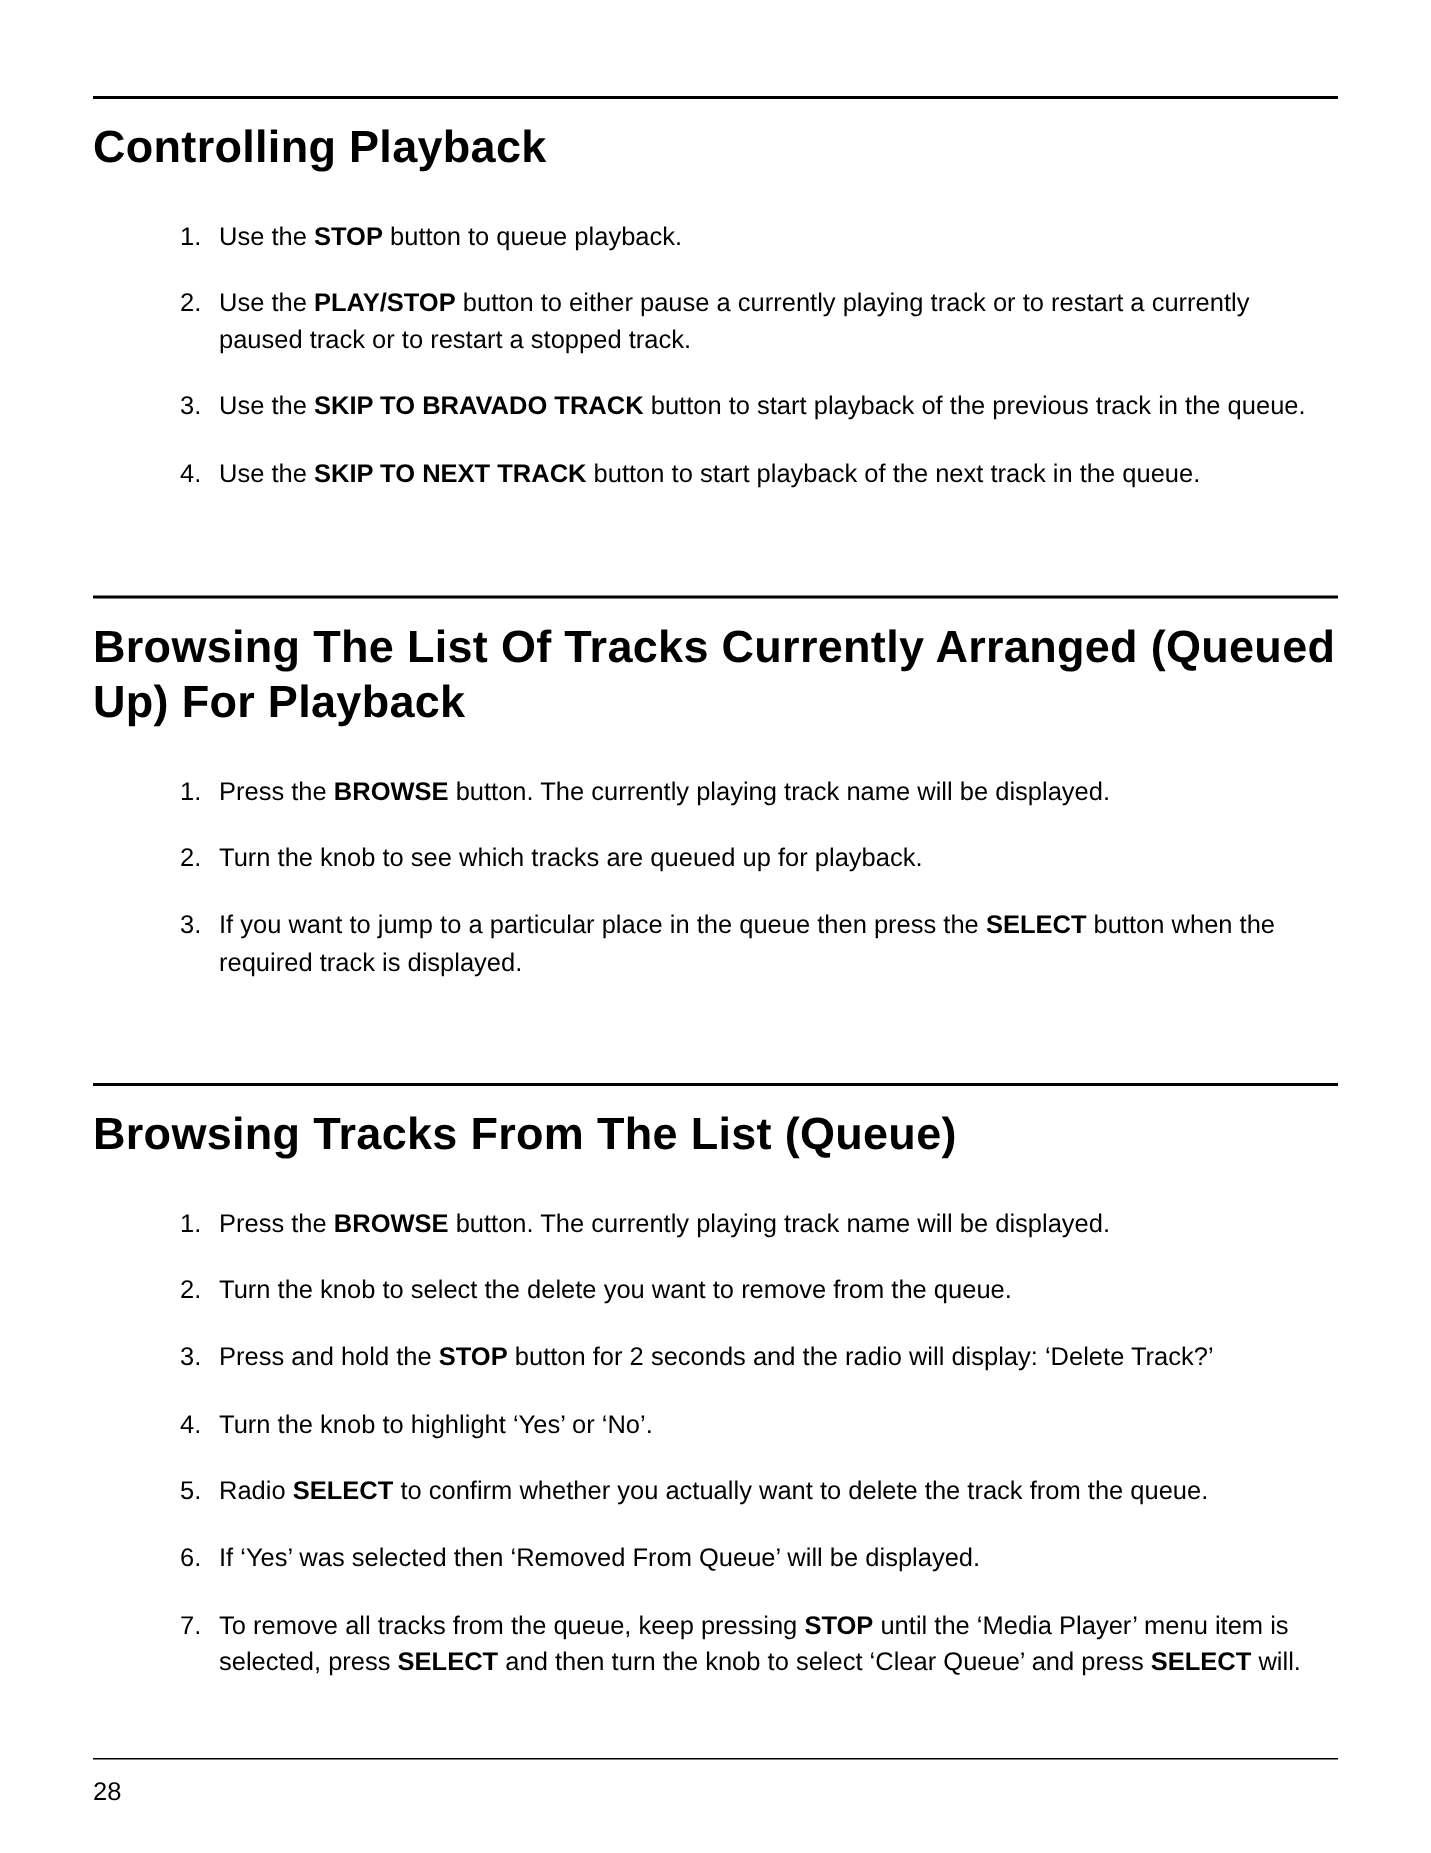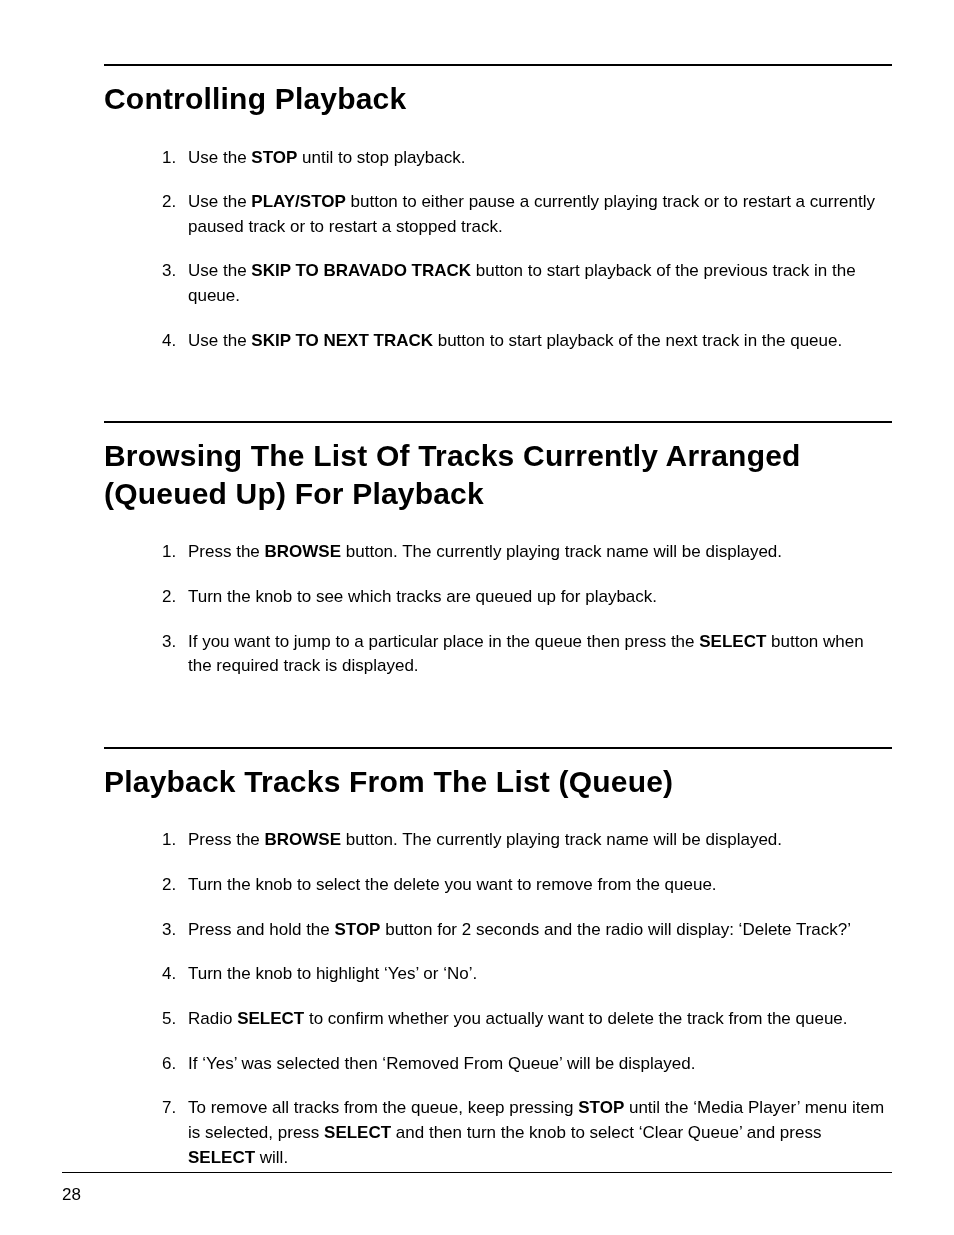--- a/index.html
+++ b/index.html
@@ -11,21 +11,20 @@
       width: 954px;
       height: 1235px;
       font-family: "Helvetica Neue", Helvetica, Arial, sans-serif;
       background: #fff;
       color: #000;
       padding: 64px 62px 40px 62px;
       position: relative;
     }
     .section {
       margin-bottom: 68px;
-      margin-left: 42px;
     }
     .section-rule {
       border: none;
       border-top: 2px solid #000;
       margin-bottom: 14px;
     }
     .section-heading {
       font-size: 30px;
       font-weight: 600;
       line-height: 1.25;
@@ -63,38 +62,38 @@
     }
   </style>
 </head>
 <body>
 
 <div id="content">
     <div class="section">
       <hr class="section-rule">
       <h1 class="section-heading">Controlling Playback</h1>
       <ol class="steps">
-        <li class="step"><span class="step-num">1.</span><span>Use the </span><span class="strong">STOP</span><span> until to stop playback.</span></li>
+        <li class="step"><span class="step-num">1.</span><span>Use the </span><span class="strong">STOP</span><span> button to queue playback.</span></li>
         <li class="step"><span class="step-num">2.</span><span>Use the </span><span class="strong">PLAY/STOP</span><span> button to either pause a currently playing track or to restart a currently paused track or to restart a stopped track.</span></li>
         <li class="step"><span class="step-num">3.</span><span>Use the </span><span class="strong">SKIP TO BRAVADO TRACK</span><span> button to start playback of the previous track in the queue.</span></li>
         <li class="step"><span class="step-num">4.</span><span>Use the </span><span class="strong">SKIP TO NEXT TRACK</span><span> button to start playback of the next track in the queue.</span></li>
       </ol>
     </div>
     <div class="section">
       <hr class="section-rule">
       <h1 class="section-heading">Browsing The List Of Tracks Currently Arranged (Queued Up)  For Playback</h1>
       <ol class="steps">
         <li class="step"><span class="step-num">1.</span><span>Press the </span><span class="strong">BROWSE</span><span> button. The currently playing track name will be displayed.</span></li>
         <li class="step"><span class="step-num">2.</span><span>Turn the knob to see which tracks are queued up for playback.</span></li>
         <li class="step"><span class="step-num">3.</span><span>If you want to jump to a particular place in the queue then press the </span><span class="strong">SELECT</span><span> button when the required track is displayed.</span></li>
       </ol>
     </div>
     <div class="section">
       <hr class="section-rule">
-      <h1 class="section-heading">Playback Tracks From The List (Queue)</h1>
+      <h1 class="section-heading">Browsing Tracks From The List (Queue)</h1>
       <ol class="steps">
         <li class="step"><span class="step-num">1.</span><span>Press the </span><span class="strong">BROWSE</span><span> button. The currently playing track name will be displayed.</span></li>
         <li class="step"><span class="step-num">2.</span><span>Turn the knob to select the delete you want to remove from the queue.</span></li>
         <li class="step"><span class="step-num">3.</span><span>Press and hold the </span><span class="strong">STOP</span><span> button for 2 seconds and the radio will display: ‘Delete Track?’</span></li>
         <li class="step"><span class="step-num">4.</span><span>Turn the knob to highlight ‘Yes’ or ‘No’.</span></li>
         <li class="step"><span class="step-num">5.</span><span>Radio </span><span class="strong">SELECT</span><span> to confirm whether you actually want to delete the track from the queue.</span></li>
         <li class="step"><span class="step-num">6.</span><span>If ‘Yes’ was selected then ‘Removed From Queue’ will be displayed.</span></li>
         <li class="step"><span class="step-num">7.</span><span>To remove all tracks from the queue, keep pressing </span><span class="strong">STOP</span><span> until the ‘Media Player’ menu item is selected, press </span><span class="strong">SELECT</span><span> and then turn the knob to select ‘Clear Queue’ and press </span><span class="strong">SELECT</span><span> will.</span></li>
       </ol>
     </div>

